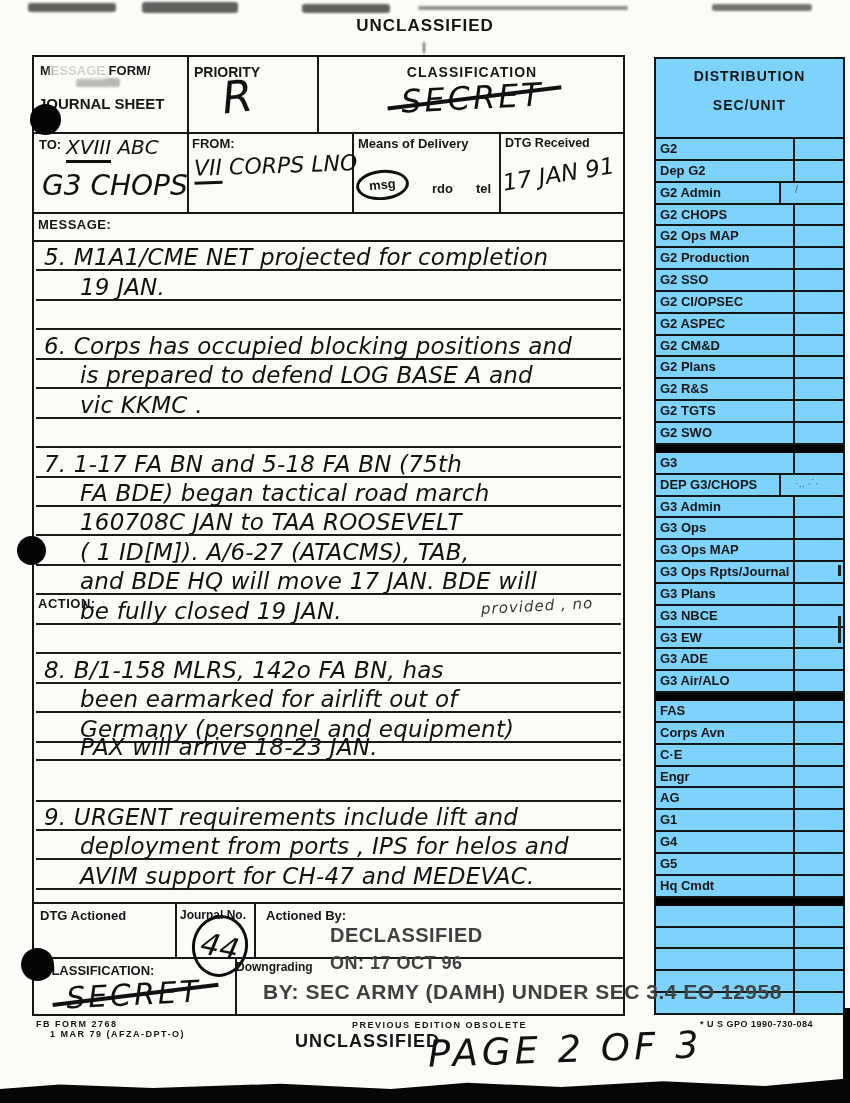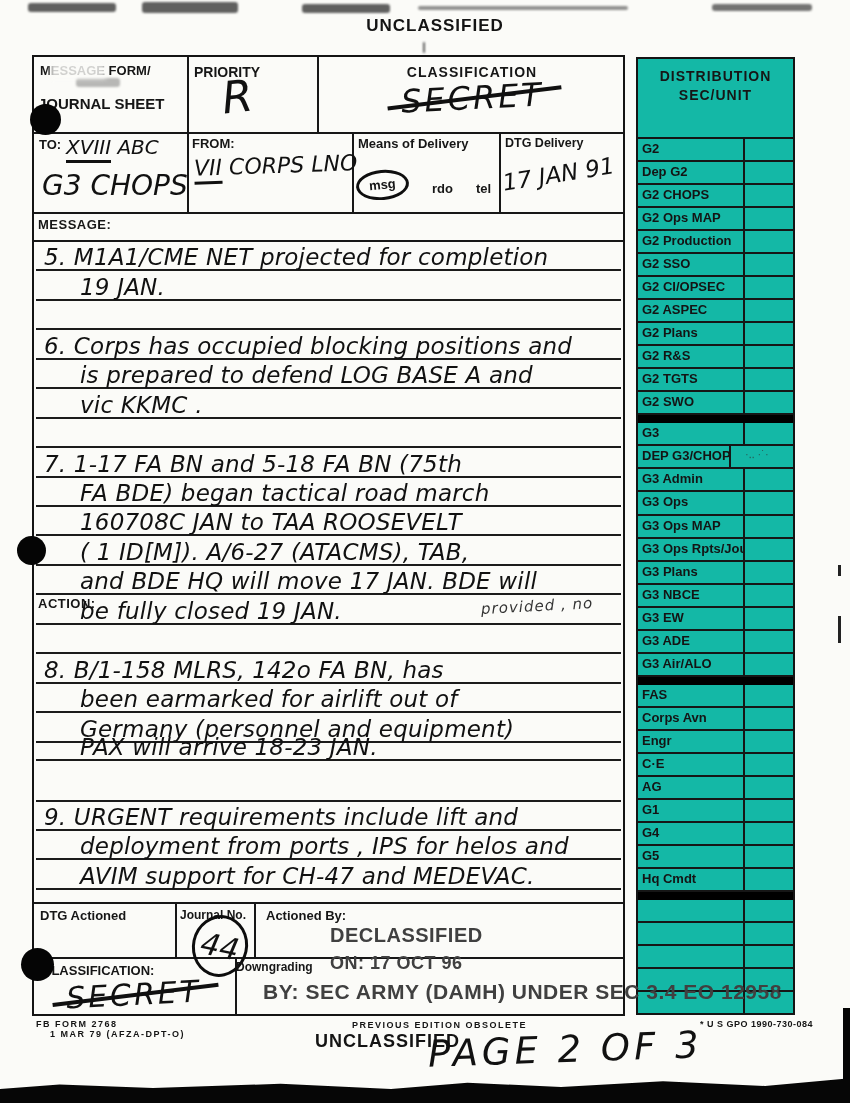--- a/index.html
+++ b/index.html
@@ -2,21 +2,21 @@
 <html><head>
 <meta charset="utf-8">
 <style>
   html,body{margin:0;padding:0;background:#888;}
   .page{
     position:relative; width:850px; height:1103px; margin:0 auto;
     background:#fbfbf8; overflow:hidden;
     font-family:"Liberation Sans", sans-serif; color:#141414;
   }
   .abs{position:absolute;}
-  .b{font-weight:bold;padding-left:20px;}
+  .b{font-weight:bold;}
   .ctr{text-align:center;}
   .hw{font-family:"DejaVu Sans", sans-serif; font-style:italic; color:#111;}
   .lbl{font-family:"Liberation Sans", sans-serif; font-weight:bold; color:#161616;}
 
   
   .form{position:absolute; left:32px; top:55px; width:593px; height:961px;
         border:2.5px solid #141414; box-sizing:border-box;}
   .vl{position:absolute; width:2px; background:#171717;}
   .hl{position:absolute; height:2px; background:#171717; left:0; right:0;}
 
@@ -31,22 +31,22 @@
 
   .strike{position:relative; display:inline-block;}
   .strike::after{content:""; position:absolute; left:-14px; right:-18px; top:46%;
                  height:4px; background:#101010; transform:rotate(-4deg);}
   .underl{border-bottom:3px solid #101010; padding-bottom:1px;}
 
   .circle-opt{display:inline-block; border:3px solid #0e0e0e; border-radius:50%;
               padding:4px 10px 5px 10px; transform:rotate(-5deg);}
 
   
-  .dist{position:absolute; left:636px; top:57px; width:159px; height:958px;
-        border:2.5px solid #141414; box-sizing:border-box; background:#14b8a6;}
+  .dist{position:absolute; left:654px; top:57px; width:191px; height:958px;
+        border:2.5px solid #141414; box-sizing:border-box; background:#7dd3fc;}
   .dist-head{position:absolute; top:0; left:0; right:0; height:78px;
              border-bottom:2.5px solid #141414;}
   .dist-rows{position:absolute; top:80px; bottom:0; left:0; right:0;
              display:flex; flex-direction:column;}
   .dist-row{flex:1; display:flex; border-bottom:2px solid #161616; min-height:0;}
   .dist-row:last-child{border-bottom:none;}
   .dist-label{flex:1; font-weight:bold; font-size:13px; padding:2px 0 0 4px;
               border-right:2px solid #161616; white-space:nowrap; overflow:hidden;}
   .dist-check{width:48px; position:relative; font-size:11px; color:#333;}
   .dist-div{height:8px; background:#000;}
@@ -106,21 +106,21 @@
       <span>CORPS LNO</span>
     </div>
 
     <div class="abs lbl" style="left:324px;top:79px;font-size:13px;">Means of Delivery</div>
     <div class="abs" style="left:322px;top:113px;">
       <span class="circle-opt lbl" style="font-size:13px;">msg</span>
     </div>
     <div class="abs lbl" style="left:398px;top:124px;font-size:13px;">rdo</div>
     <div class="abs lbl" style="left:442px;top:124px;font-size:13px;">tel</div>
 
-    <div class="abs lbl" style="left:471px;top:79px;font-size:12.5px;">DTG Delivery</div>
+    <div class="abs lbl" style="left:471px;top:79px;font-size:12.5px;">DTG Received</div>
     <div class="abs hw" style="left:468px;top:104px;font-size:23px;white-space:nowrap;transform:rotate(-9deg);">17 JAN 91</div>
 
     <div class="abs lbl" style="left:4px;top:160px;font-size:13px;letter-spacing:.5px;">MESSAGE:</div>
 
     <div class="msg-area">
         <div class="msg-line" style="top: 0px;">
           <span class="hw msg-text" style="left: 8px;">5.  M1A1/CME  NET  projected  for completion</span>
         </div>
         <div class="msg-line" style="top: 29.45px;">
           <span class="hw msg-text" style="left: 44px;">19 JAN.</span>
@@ -203,32 +203,36 @@
     <div class="abs lbl" style="left:202px;top:895px;font-size:12px;margin-top:8px;">Downgrading</div>
   </div>
 
   <div class="abs stamp" style="left:330px;top:924px;font-size:20px;z-index:6;">DECLASSIFIED</div>
   <div class="abs stamp" style="left:330px;top:953px;font-size:18px;z-index:6;">ON: 17 OCT 96</div>
   <div class="abs stamp" style="left:263px;top:980px;font-size:21px;z-index:6;">BY: SEC ARMY (DAMH) UNDER SEC 3.4 EO 12958</div>
 
   <div class="dist">
     <div class="dist-head ctr">
       <div class="lbl" style="font-size:14px;letter-spacing:1px;margin-top:9px;">DISTRIBUTION</div>
-      <div class="lbl" style="font-size:14px;letter-spacing:1px;margin-top:3px;">SEC/UNIT</div>
+      <div class="lbl" style="font-size:14px;letter-spacing:1px;margin-top:13px;">SEC/UNIT</div>
     </div>
     <div class="dist-rows">
         <div class="dist-row">
           <span class="dist-label">G2</span>
           <span class="dist-check"></span>
         </div>
         <div class="dist-row">
           <span class="dist-label">Dep  G2</span>
           <span class="dist-check"></span>
         </div>
         <div class="dist-row">
+          <span class="dist-label">G2  Admin</span>
+          <span class="dist-check" style="opacity: 0.65; padding-left: 14px;">/</span>
+        </div>
+        <div class="dist-row">
           <span class="dist-label">G2  CHOPS</span>
           <span class="dist-check"></span>
         </div>
         <div class="dist-row">
           <span class="dist-label">G2  Ops  MAP</span>
           <span class="dist-check"></span>
         </div>
         <div class="dist-row">
           <span class="dist-label">G2  Production</span>
           <span class="dist-check"></span>
@@ -236,20 +240,24 @@
         <div class="dist-row">
           <span class="dist-label">G2  SSO</span>
           <span class="dist-check"></span>
         </div>
         <div class="dist-row">
           <span class="dist-label">G2  CI/OPSEC</span>
           <span class="dist-check"></span>
         </div>
         <div class="dist-row">
           <span class="dist-label">G2  ASPEC</span>
+          <span class="dist-check"></span>
+        </div>
+        <div class="dist-row">
+          <span class="dist-label">G2  CM&amp;D</span>
           <span class="dist-check"></span>
         </div>
         <div class="dist-row">
           <span class="dist-label">G2  Plans</span>
           <span class="dist-check"></span>
         </div>
         <div class="dist-row">
           <span class="dist-label">G2  R&amp;S</span>
           <span class="dist-check"></span>
         </div>
@@ -309,25 +317,25 @@
         <div class="dist-div"></div>
         <div class="dist-row">
           <span class="dist-label">FAS</span>
           <span class="dist-check"></span>
         </div>
         <div class="dist-row">
           <span class="dist-label">Corps  Avn</span>
           <span class="dist-check"></span>
         </div>
         <div class="dist-row">
+          <span class="dist-label">C·E</span>
+          <span class="dist-check"></span>
+        </div>
+        <div class="dist-row">
           <span class="dist-label">Engr</span>
-          <span class="dist-check"></span>
-        </div>
-        <div class="dist-row">
-          <span class="dist-label">C·E</span>
           <span class="dist-check"></span>
         </div>
         <div class="dist-row">
           <span class="dist-label">AG</span>
           <span class="dist-check"></span>
         </div>
         <div class="dist-row">
           <span class="dist-label">G1</span>
           <span class="dist-check"></span>
         </div>

